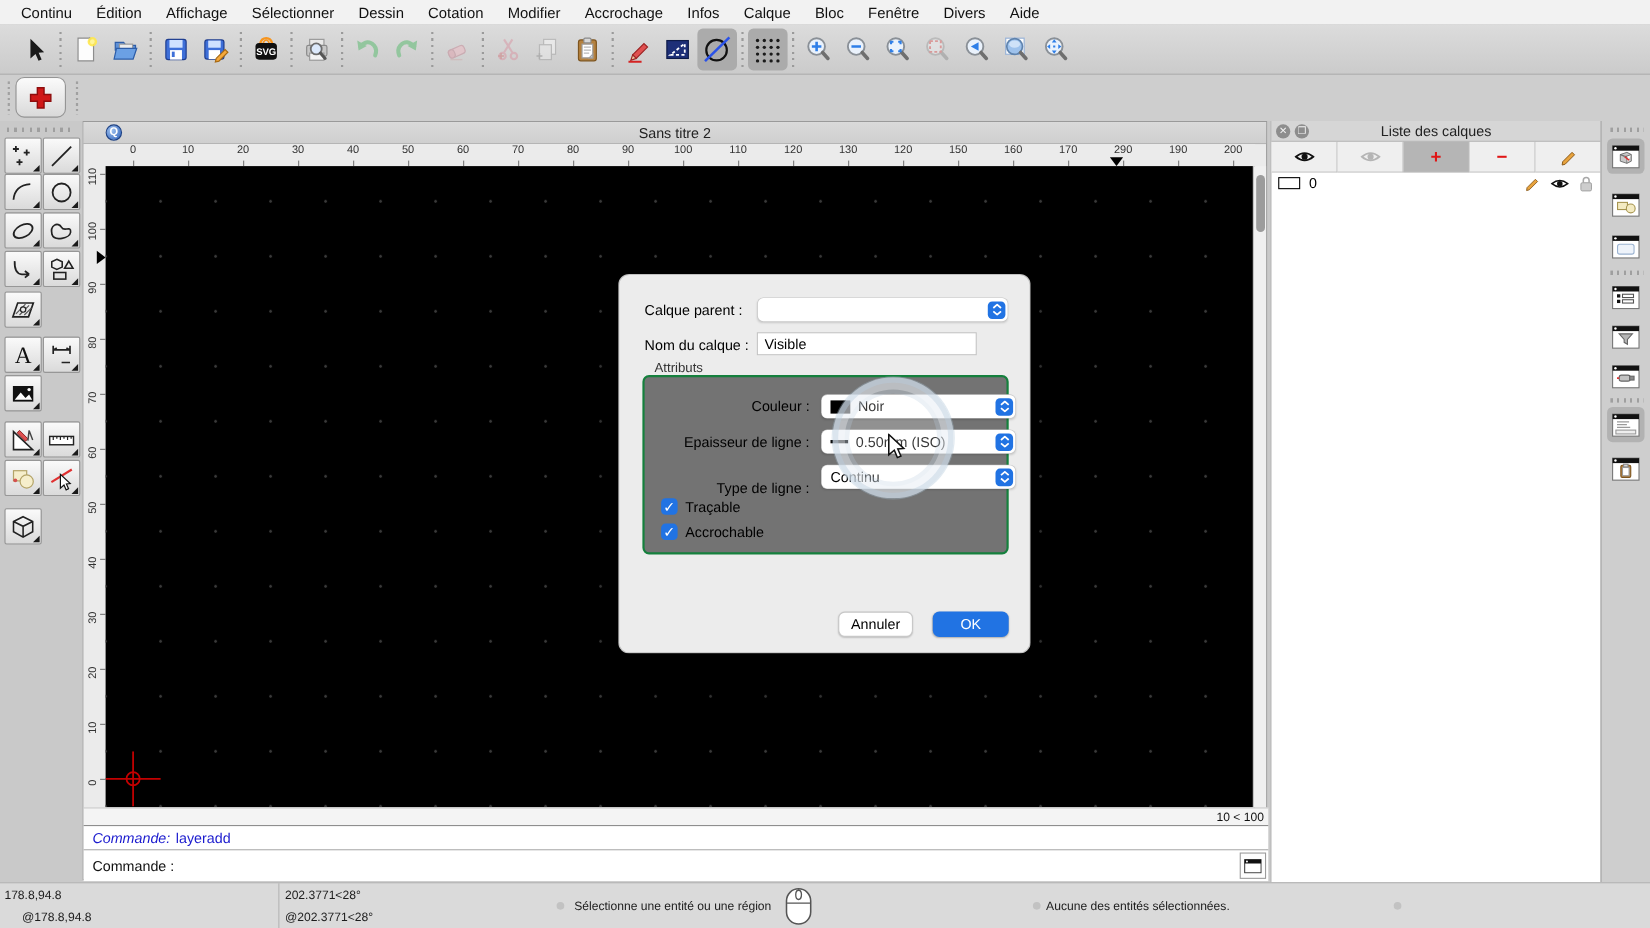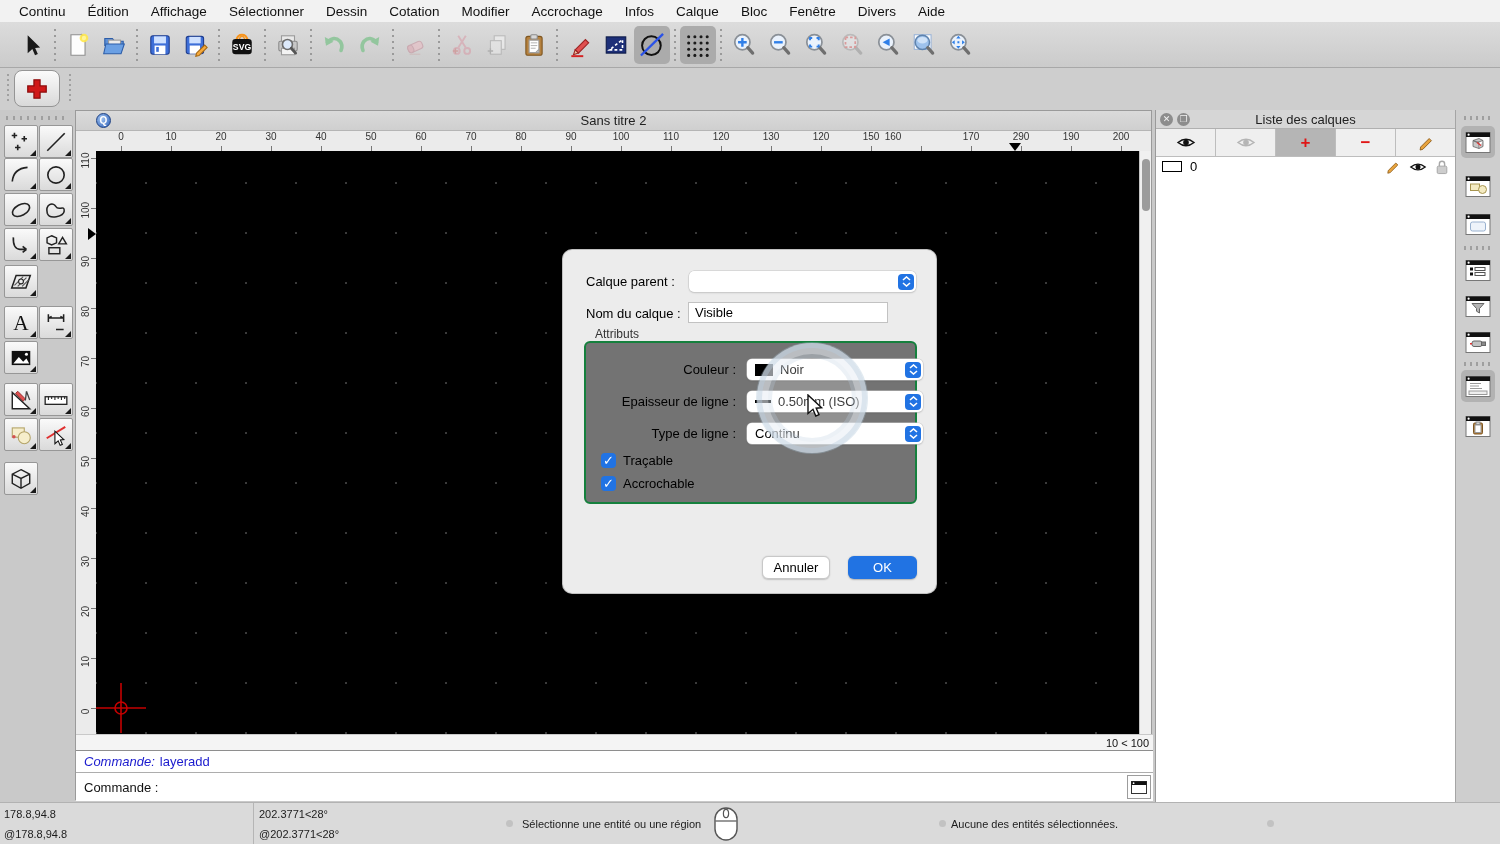--- a/index.html
+++ b/index.html
@@ -560,21 +560,21 @@
           <span class="rt-num" style="left: 575px;">110</span>
           <i class="rt-tick" style="left: 575px;"></i>
           <span class="rt-num" style="left: 625px;">120</span>
           <i class="rt-tick" style="left: 625px;"></i>
           <span class="rt-num" style="left: 675px;">130</span>
           <i class="rt-tick" style="left: 675px;"></i>
           <span class="rt-num" style="left: 725px;">120</span>
           <i class="rt-tick" style="left: 725px;"></i>
           <span class="rt-num" style="left: 775px;">150</span>
           <i class="rt-tick" style="left: 775px;"></i>
-          <span class="rt-num" style="left: 797px;">160</span>
+          <span class="rt-num" style="left: 825px;">160</span>
           <i class="rt-tick" style="left: 825px;"></i>
           <span class="rt-num" style="left: 875px;">170</span>
           <i class="rt-tick" style="left: 875px;"></i>
           <span class="rt-num" style="left: 925px;">290</span>
           <i class="rt-tick" style="left: 925px;"></i>
           <span class="rt-num" style="left: 975px;">190</span>
           <i class="rt-tick" style="left: 975px;"></i>
           <span class="rt-num" style="left: 1025px;">200</span>
           <i class="rt-tick" style="left: 1025px;"></i>
         </div>
@@ -766,21 +766,21 @@
             <rect x="8.5" y="7.5" width="9" height="11" rx="1.3" fill="#b5813e" stroke="#7e551f"></rect>
             <rect x="11" y="6.5" width="4" height="2.5" fill="#d7d7d7" stroke="#888"></rect>
             <rect x="10" y="9.5" width="6" height="7.5" fill="#fff" stroke="#999"></rect>
           </svg>
       </div>
     </div>
   </div>
 
   <div id="statusbar">
     <span class="sb-abs" style="left:4px;top:5px;">178.8,94.8</span>
-    <span class="sb-abs" style="left:4px;top:25px;text-align:right;">@178.8,94.8</span>
+    <span class="sb-abs" style="left:20px;top:25px;text-align:right;">@178.8,94.8</span>
     <div id="sb-div1"></div>
     <span class="sb-abs" style="left:259px;top:5px;">202.3771&lt;28°</span>
     <span class="sb-abs" style="left:259px;top:25px;">@202.3771&lt;28°</span>
     <span class="sb-bullet" style="left:506px;"></span>
     <span class="sb-abs" style="left:522px;top:15px;">Sélectionne une entité ou une région</span>
     <svg class="sb-abs" style="left:713px;top:3px;" width="26" height="36" viewBox="0 0 26 36">
       <rect x="2" y="2" width="22" height="32" rx="11" fill="#fff" stroke="#555" stroke-width="1.4"></rect>
       <line x1="2.5" y1="15" x2="23.5" y2="15" stroke="#555" stroke-width="1.2"></line>
       <line x1="13" y1="2.5" x2="13" y2="9" stroke="#555" stroke-width="1.2"></line>
       <ellipse cx="13" cy="7.5" rx="2.6" ry="4.2" fill="#fff" stroke="#555" stroke-width="1.2"></ellipse>
@@ -825,21 +825,21 @@
         <span>0.50mm (ISO)</span>
         <div class="stepper">
           <svg width="9" height="5" viewBox="0 0 9 5">
               <path d="M1 4 L4.5 1 L8 4" fill="none" stroke="#fff" stroke-width="1.6"></path>
             </svg>
           <svg width="9" height="5" viewBox="0 0 9 5">
               <path d="M1 1 L4.5 4 L8 1" fill="none" stroke="#fff" stroke-width="1.6"></path>
             </svg>
         </div>
       </div>
-      <span class="g-label" style="top:83px;">Type de ligne :</span>
+      <span class="g-label" style="top:93px;">Type de ligne :</span>
       <div class="popup" style="left:161px;top:80px;width:176px;">
         <span>Continu</span>
         <div class="stepper">
           <svg width="9" height="5" viewBox="0 0 9 5">
               <path d="M1 4 L4.5 1 L8 4" fill="none" stroke="#fff" stroke-width="1.6"></path>
             </svg>
           <svg width="9" height="5" viewBox="0 0 9 5">
               <path d="M1 1 L4.5 4 L8 1" fill="none" stroke="#fff" stroke-width="1.6"></path>
             </svg>
         </div>

